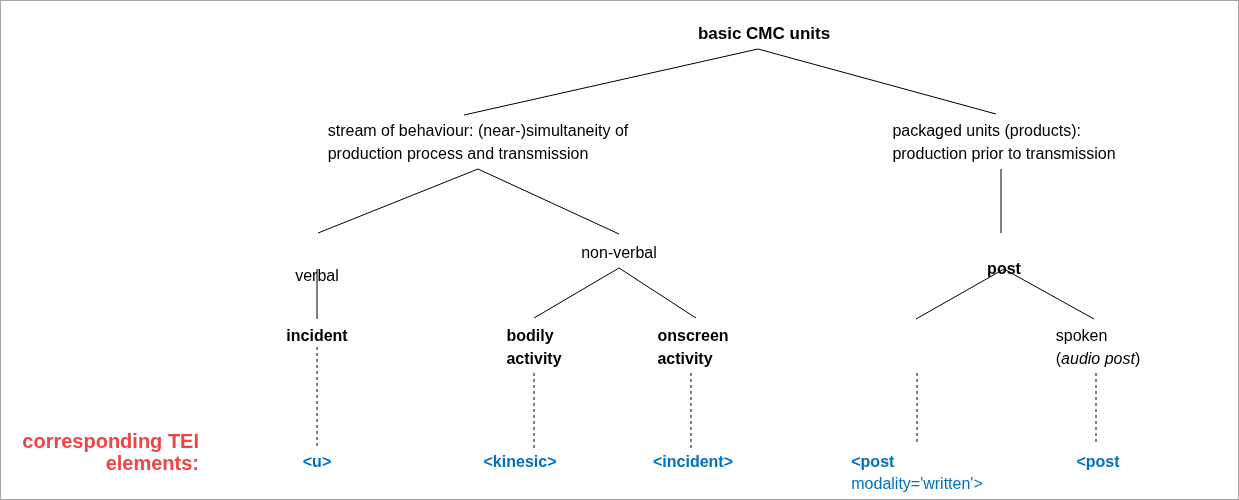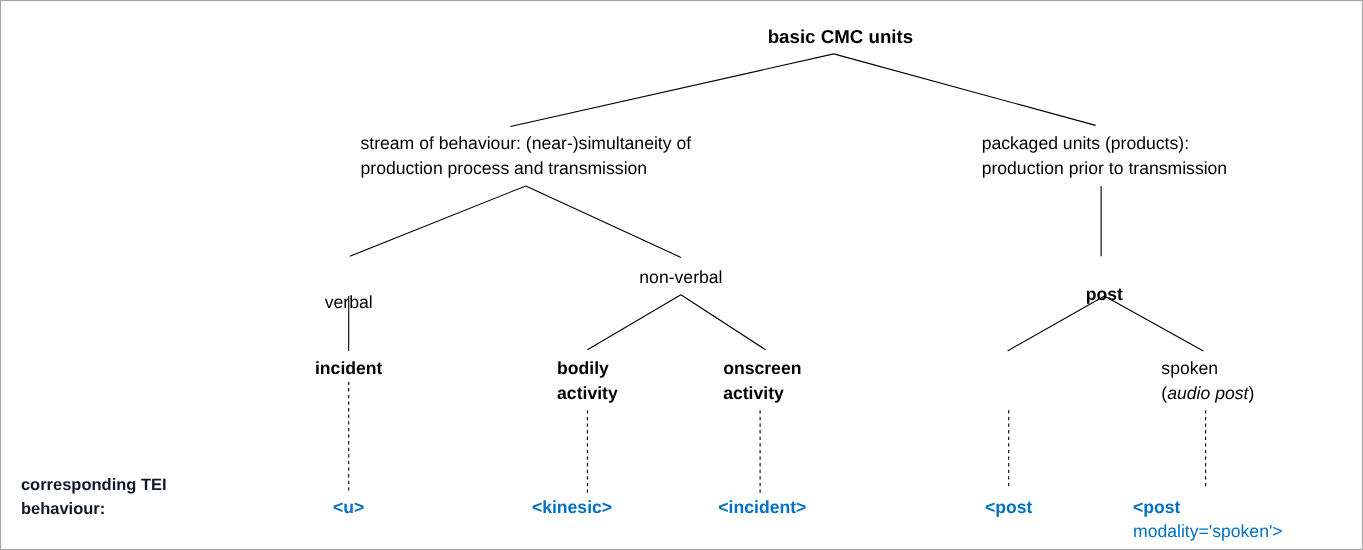--- a/index.html
+++ b/index.html
@@ -28,24 +28,24 @@
   }
   .bold { font-weight: bold; }
   .root-node { font-size: 17px; font-weight: bold; }
   .blue { color: #0070C0; font-weight: bold; }
   .blue .attr-line { font-weight: normal; display: block; line-height: 21px; }
   .tei-caption {
     position: absolute;
     left: 18px;
     width: 180px;
     top: 429px;
-    text-align: left;
-    color: #0f172a;
+    text-align: right;
+    color: #ef4444;
     font-weight: bold;
-    font-size: 15px;
+    font-size: 20px;
     line-height: 22px;
   }
   .it { font-style: italic; }
   .line2 { display: block; }
 </style>
 </head>
 <body>
 
 <div id="canvas">
 
@@ -98,31 +98,31 @@
   </div>
 
 
   <div class="node" style="left:1097px; top:323px;">
     <span>spoken</span>
     <span class="line2"><span>(</span><span class="it">audio post</span><span>)</span></span>
   </div>
 
   <div class="tei-caption">
     <span>corresponding TEI</span>
-    <span class="line2">behaviour:</span>
+    <span class="line2">elements:</span>
   </div>
 
   <div class="node blue" style="left:316px; top:449px;">&lt;u&gt;</div>
 
   <div class="node blue" style="left:519px; top:449px;">&lt;kinesic&gt;</div>
 
   <div class="node blue" style="left:692px; top:449px;">&lt;incident&gt;</div>
 
   <div class="node blue" style="left:916px; top:449px;">
     <span>&lt;post</span>
+    <span class="attr-line">modality='written'&gt;</span>
   </div>
 
   <div class="node blue" style="left:1097px; top:449px;">
     <span>&lt;post</span>
-    <span class="attr-line">modality='spoken'&gt;</span>
   </div>
 
 </div>
 
 </body></html>

